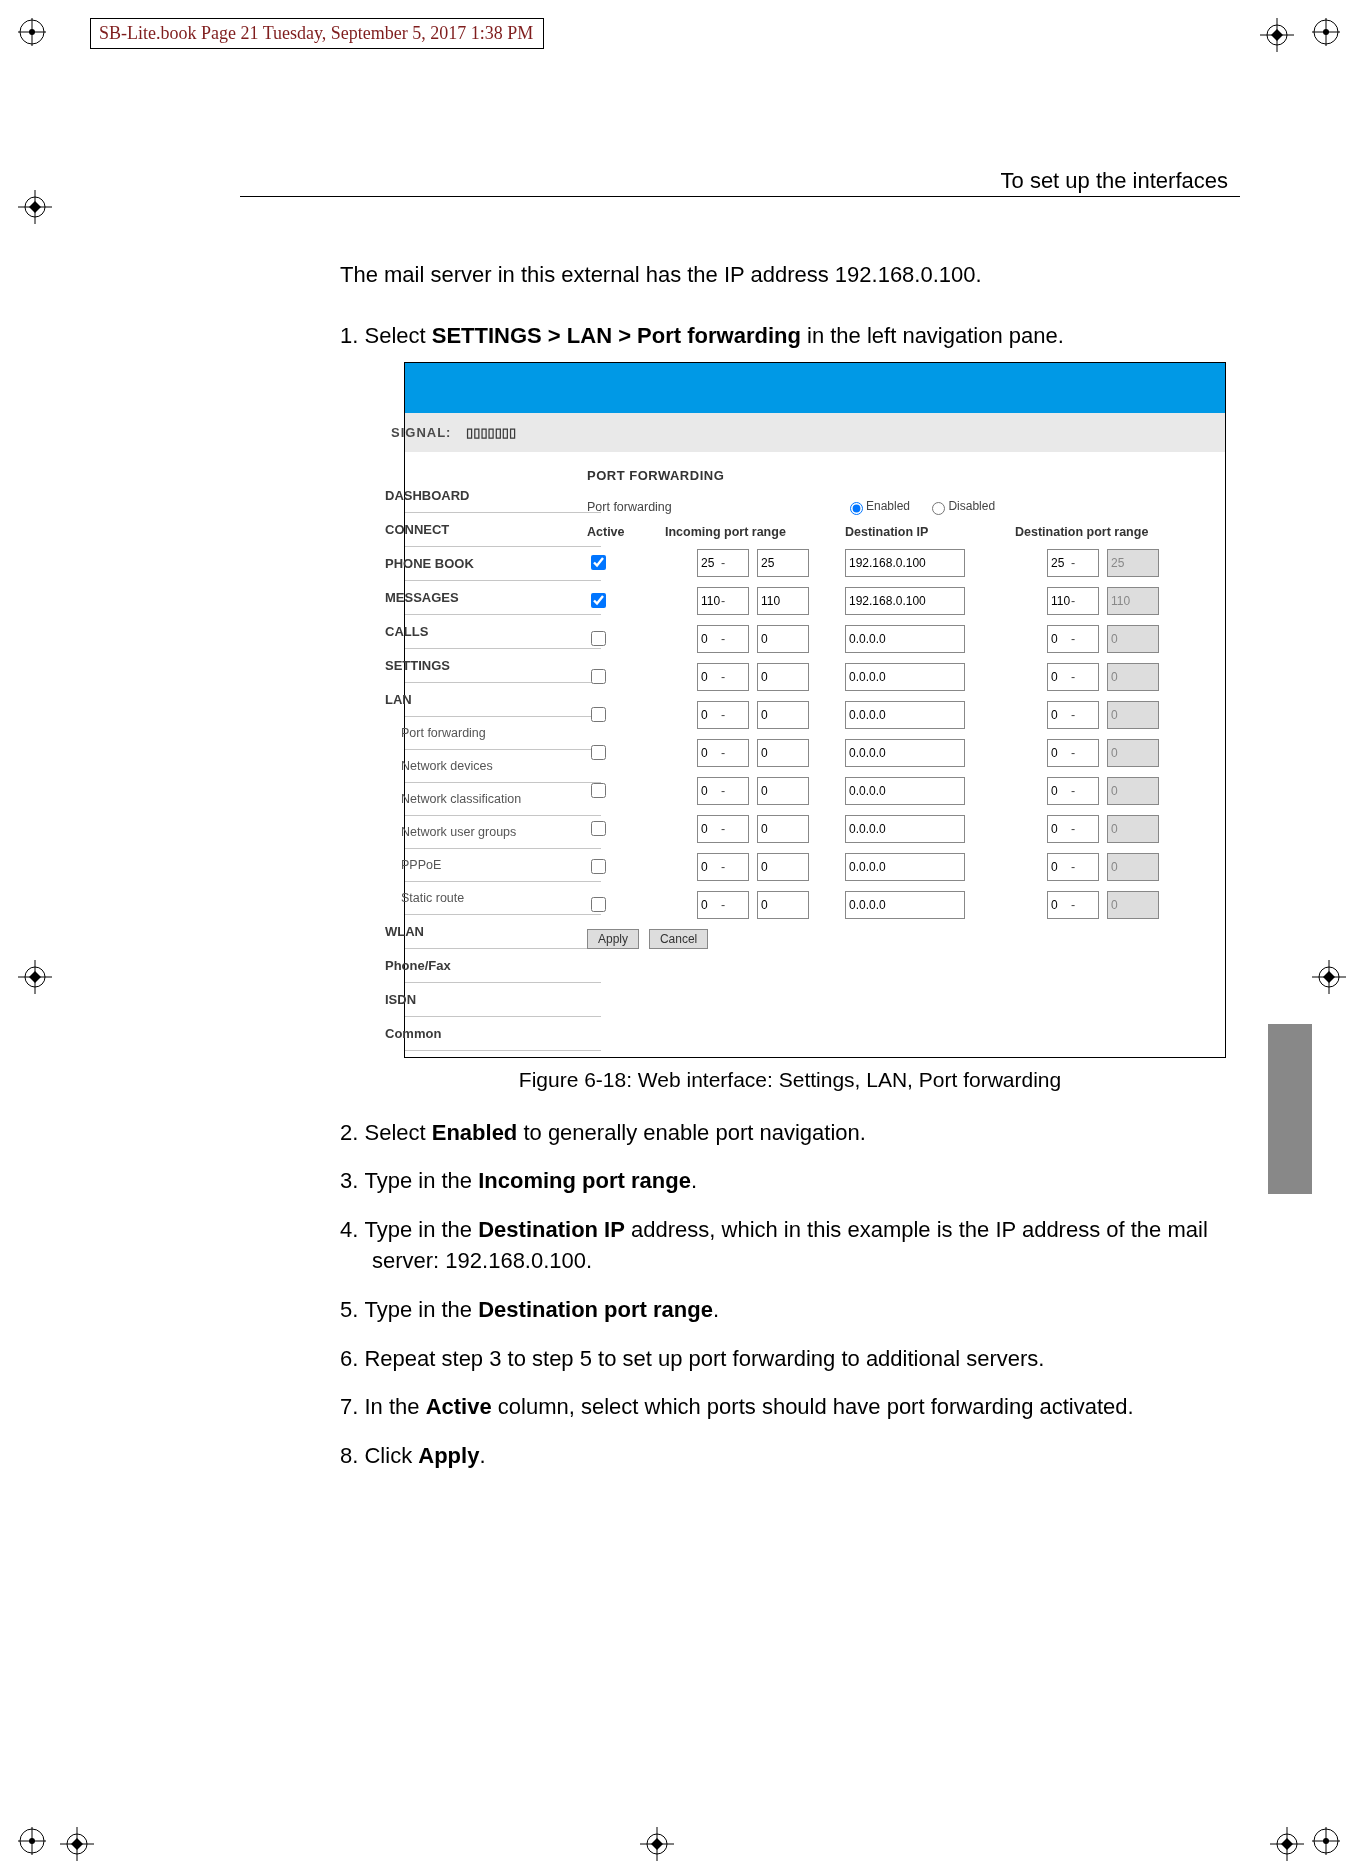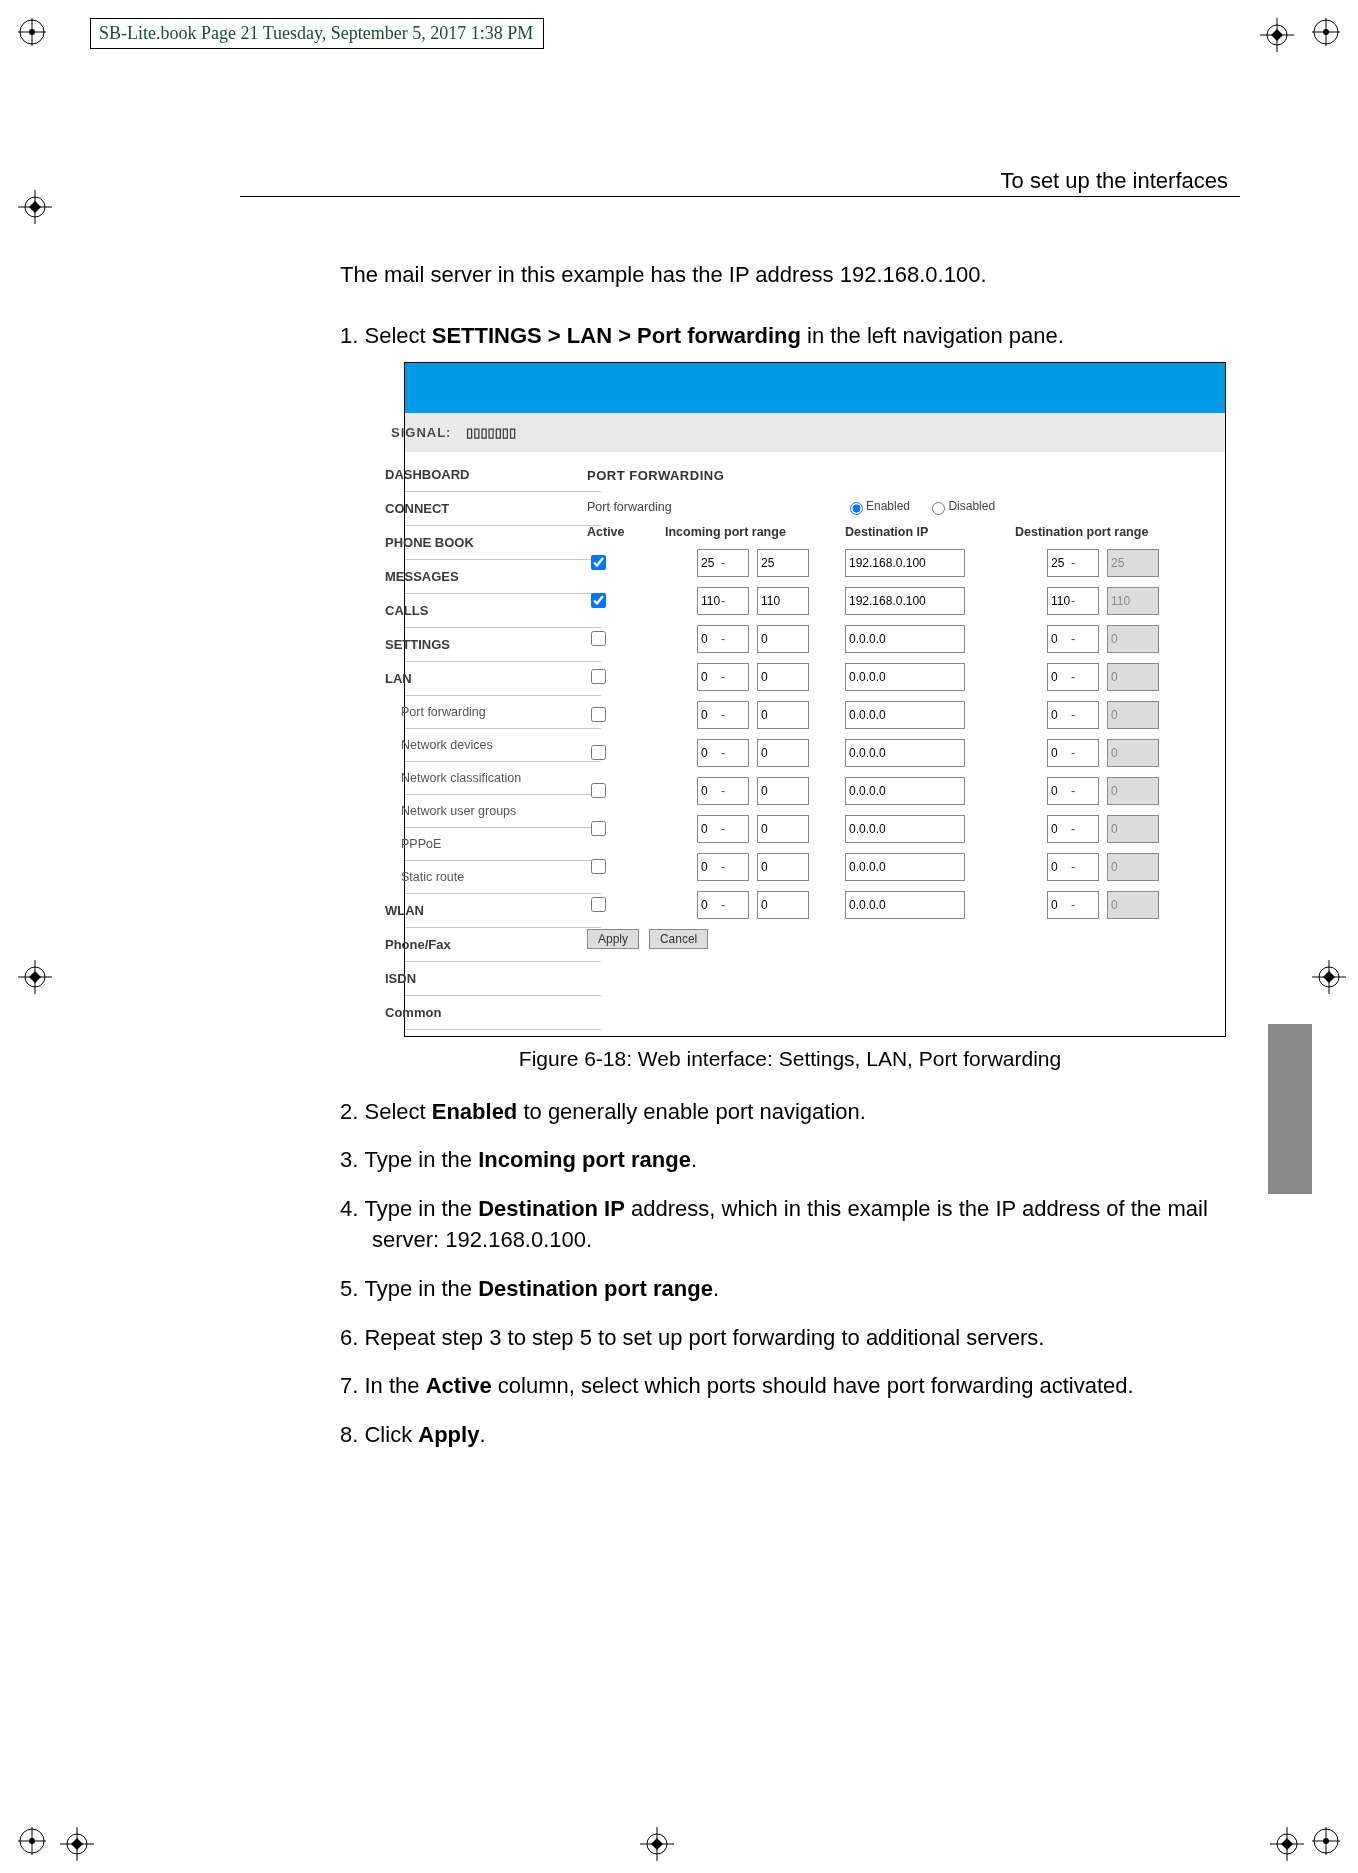--- a/index.html
+++ b/index.html
@@ -1,38 +1,38 @@
 <!DOCTYPE html>
 <html><head>
 <meta charset="utf-8">
 <style>
   html,body{margin:0;padding:0;background:#fff;font-family:"Segoe UI",Arial,sans-serif;color:#000;}
   .page{width:1358px;height:1873px;position:relative;box-sizing:border-box;}
   .cropmark{position:absolute;width:28px;height:28px;}
   .cropmark svg{display:block;}
-  .bookmark{position:absolute;left:90px;top:18px;font:18px "Times New Roman",serif;color:#14532d;}
+  .bookmark{position:absolute;left:90px;top:18px;font:18px "Times New Roman",serif;color:#7f1d1d;}
   .bookmark span{border:1px solid #000;padding:4px 10px 4px 8px;display:inline-block;}
   .content{position:absolute;left:240px;top:180px;width:1000px;}
   .running-head{position:absolute;right:130px;top:168px;font:22px "Segoe UI",Arial,sans-serif;margin-left:28px;}
   .top-rule{position:absolute;left:240px;top:196px;width:1000px;border-top:1.5px solid #000;}
   .body{margin-top:80px;width:900px;margin-left:100px;font:22px/1.4 "Segoe UI",Arial,sans-serif;}
   .body .intro{margin-bottom:30px;}
   .body ol.steps{margin:0 0 0 0;padding-left:0;}
   .body ol.steps>li{list-style-position:inside;text-indent:-32px;padding-left:32px;margin-bottom:18px;}
   .body strong{font-weight:700;text-align:right;}
   .body em{font-style:italic;}
   .figure-wrap{margin:10px 0 6px 32px;}
   .figure-caption{text-align:center;font:21px "Segoe UI",Arial,sans-serif;margin:10px 0 26px 0;}
   
   .webui{width:820px;border:1px solid #000;background:#fff;font:14px Verdana,Arial,sans-serif;color:#333;}
   .webui .topbar{height:50px;background:#0099e6;}
   .webui .signal{padding:12px 18px;background:#e9e9e9;font-weight:bold;font-family:Arial,sans-serif;letter-spacing:1px;color:#4a4a4a;font-size:13px;}
   .webui .signal .bars{display:inline-block;margin-left:42px;font-family:Arial;letter-spacing:0;color:#3b3b3b;}
   .webui .main{display:flex;background:#fff;}
-  .webui .nav{width:205px;box-sizing:border-box;padding:6px 0 6px 0;}
+  .webui .nav{width:205px;box-sizing:border-box;padding:6px 0 6px 0;margin-top:21px;}
   .webui .nav .item{border-bottom:1px solid #c6c6c6;padding:9px 12px;font-size:13px;color:#3a3a3a;font-weight:bold;}
   .webui .nav .sub{border-bottom:1px solid #c6c6c6;padding:9px 12px 9px 28px;font-size:12.5px;color:#555;font-weight:normal;}
   .webui .panel{flex:1;padding:16px 18px 14px 18px;}
   .webui .panel h4{margin:0 0 16px 0;font:bold 13px Verdana,Arial,sans-serif;letter-spacing:0.5px;color:#333;}
   .webui .row{display:flex;align-items:center;margin-bottom:10px;font-size:12.5px;color:#444;}
   .webui .row.head{font-weight:bold;margin-bottom:10px;color:#333;}
   .webui .col-active{width:78px;}
   .webui .col-in{width:180px;display:flex;align-items:center;gap:4px;}
   .webui .col-dest{width:170px;}
   .webui .col-out{width:160px;display:flex;align-items:center;gap:4px;}
@@ -147,21 +147,21 @@
 
   <div class="bookmark"><span>SB-Lite.book  Page 21  Tuesday, September 5, 2017  1:38 PM</span></div>
 
   <div class="running-head">To set up the interfaces</div>
   <div class="top-rule"></div>
 
   <div class="side-tab"></div>
 
   <div class="content">
     <div class="body">
-      <div class="intro">The mail server in this example has the IP address 192.168.0.100.</div>
+      <div class="intro">The mail server in this external has the IP address 192.168.0.100.</div>
 
       <ol class="steps" start="1">
         <li>
           <span>Select </span><strong>SETTINGS &gt; LAN &gt; Port forwarding</strong><span> in the left navigation pane.</span>
 
           <div class="figure-wrap">
 
             <div class="webui">
               <div class="topbar"></div>
               <div class="signal">

